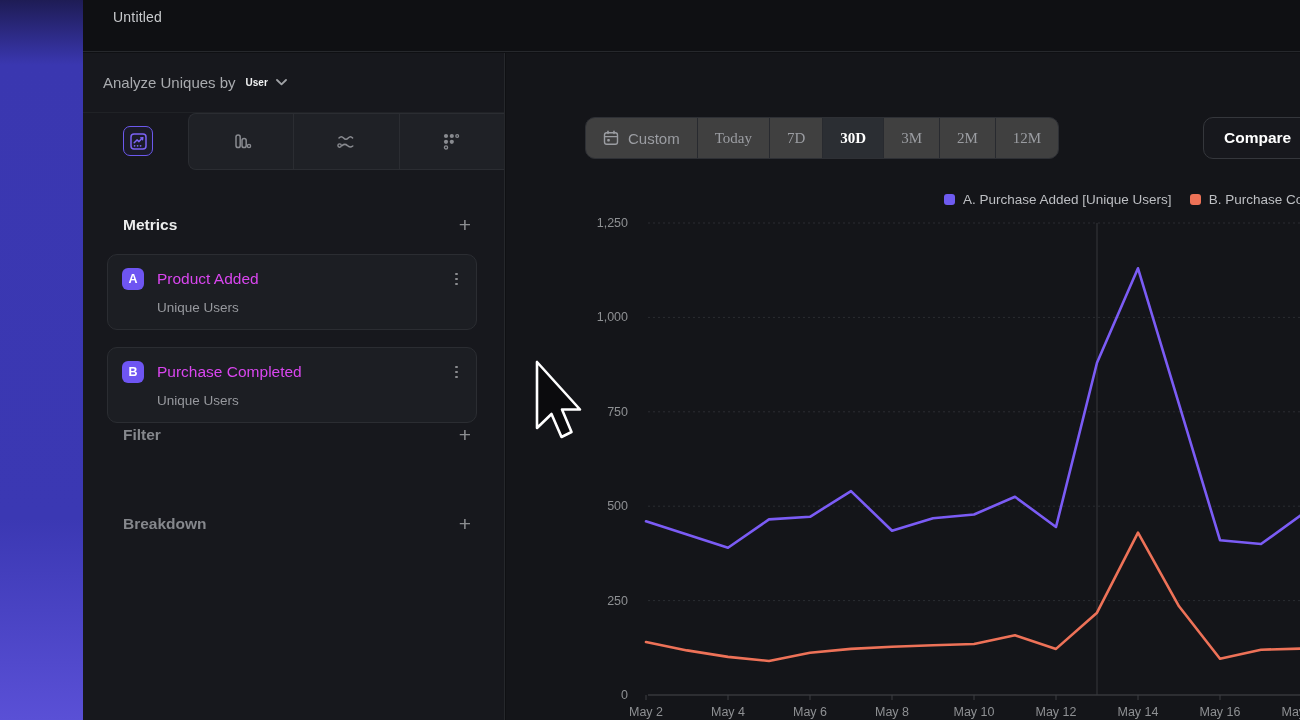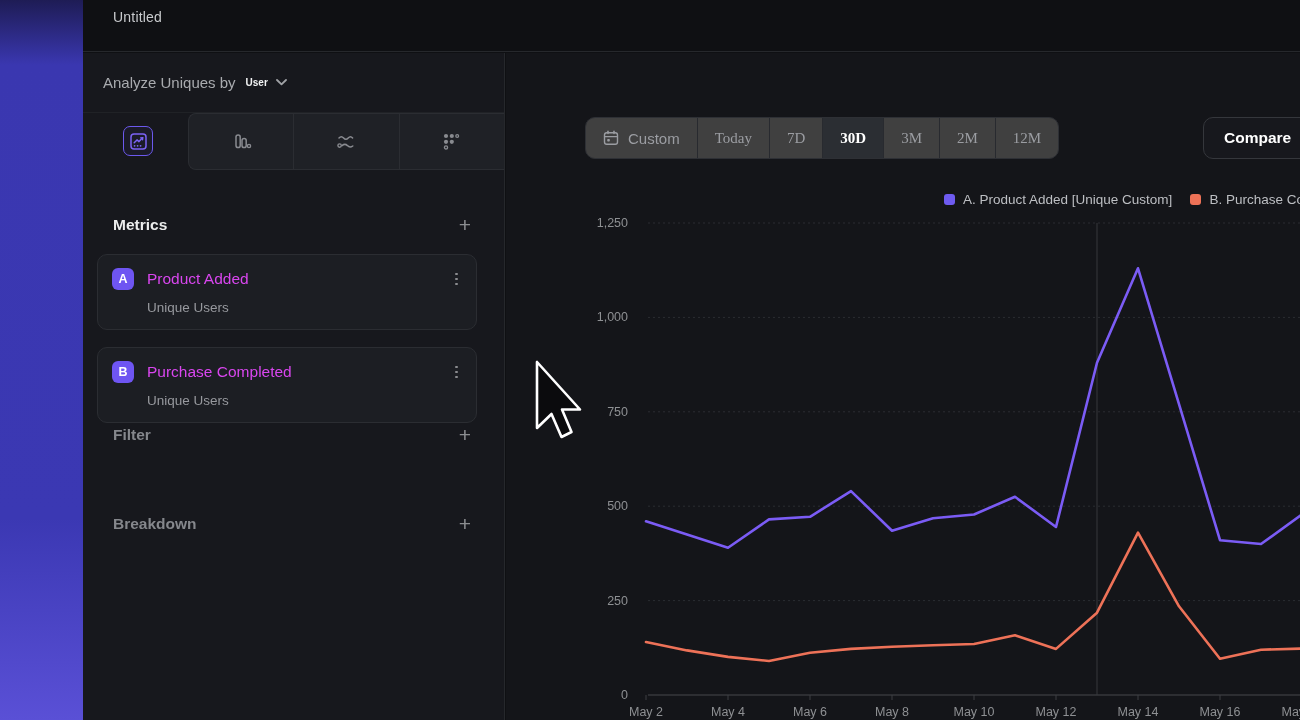--- a/index.html
+++ b/index.html
@@ -46,21 +46,21 @@
   }
   .tab-group {
     position:absolute; left:105px; right:0; top:0; height:57px;
     display:flex; background:#1f2126;
     border:1px solid #2b2d32; border-right:none;
     border-radius:8px 0 0 8px;
   }
   .tab-cell { flex:1; display:flex; align-items:center; justify-content:center; }
   .tab-cell + .tab-cell { border-left:1px solid #2b2d32; }
 
-  .sidebar-body { padding:0 27px 0 14px; }
+  .sidebar-body { padding:0 27px 0 24px; }
   .section-head {
     display:flex; align-items:center; justify-content:space-between;
     padding-left:16px; height:24px;
   }
   .section-title { font-size:15.5px; font-weight:700; color:#eceded; }
   .section-title.dim { color:#85878c; }
   .plus-btn {
     color:#8b8d90; font-size:21px; font-weight:300; line-height:20px;
     width:24px; height:24px; display:flex; align-items:center; justify-content:center;
     cursor:pointer;
@@ -282,21 +282,21 @@
         <span>2M</span>
       </div>
       <div class="range-cell">
         <span>12M</span>
       </div>
     </div>
   <div class="compare-btn">Compare</div>
   <div class="chart-legend">
       <div class="legend-item">
         <span class="swatch" style="background: rgb(110, 91, 240);"></span>
-        <span class="legend-label">A. Product Added [Unique Custom]</span>
+        <span class="legend-label">A. Purchase Added [Unique Users]</span>
       </div>
       <div class="legend-item">
         <span class="swatch" style="background: rgb(237, 114, 87);"></span>
         <span class="legend-label">B. Purchase Completed [Unique Users]</span>
       </div>
     </div>
 </div>
 
 <svg class="cursor" width="54" height="84" viewBox="0 0 54 84">
   <polygon points="5,4 5,70 19.5,56 29.5,79 39.5,74 30,51.5 48,51.5" fill="#0b0b0d" stroke="#ffffff" stroke-width="2.6" stroke-linejoin="round"></polygon>

